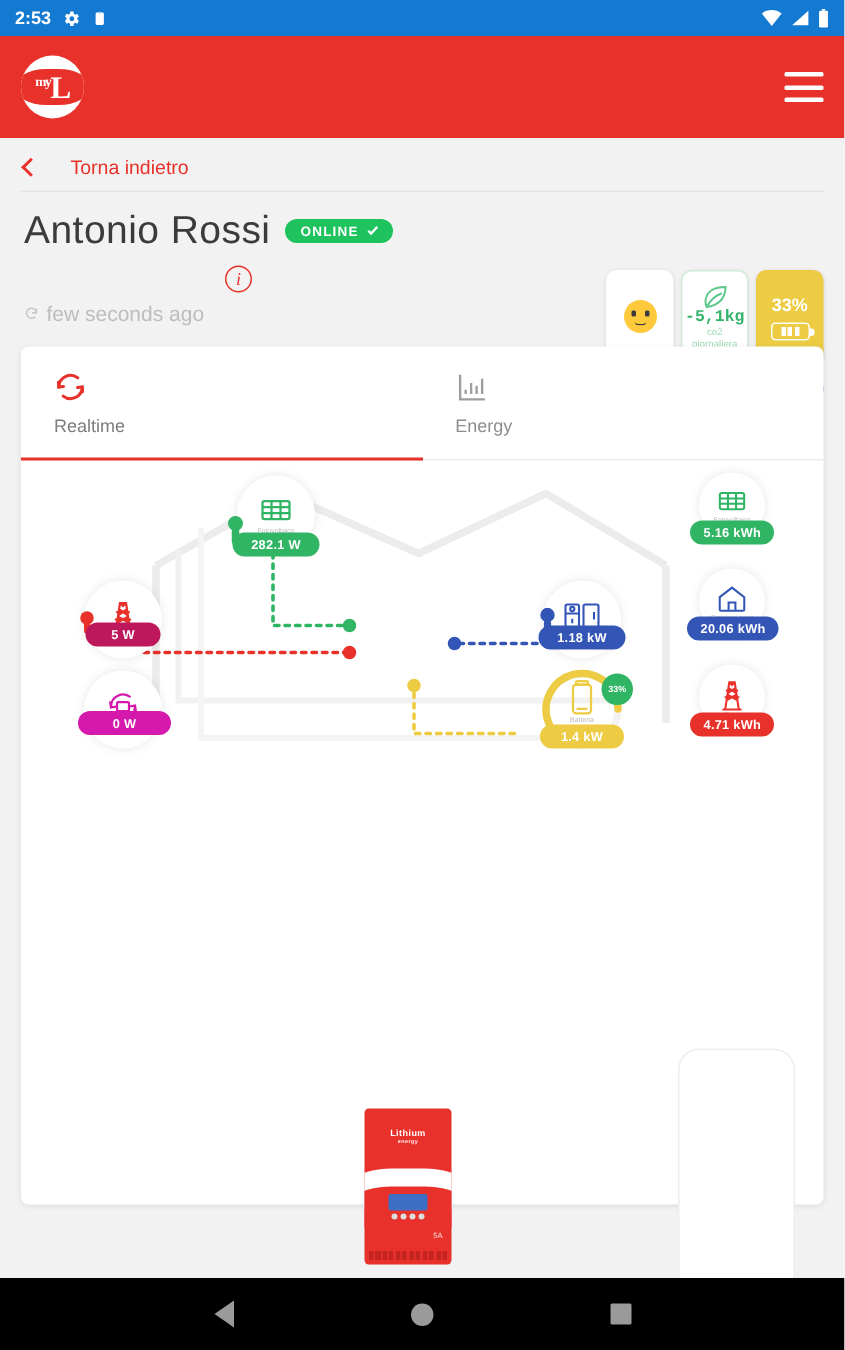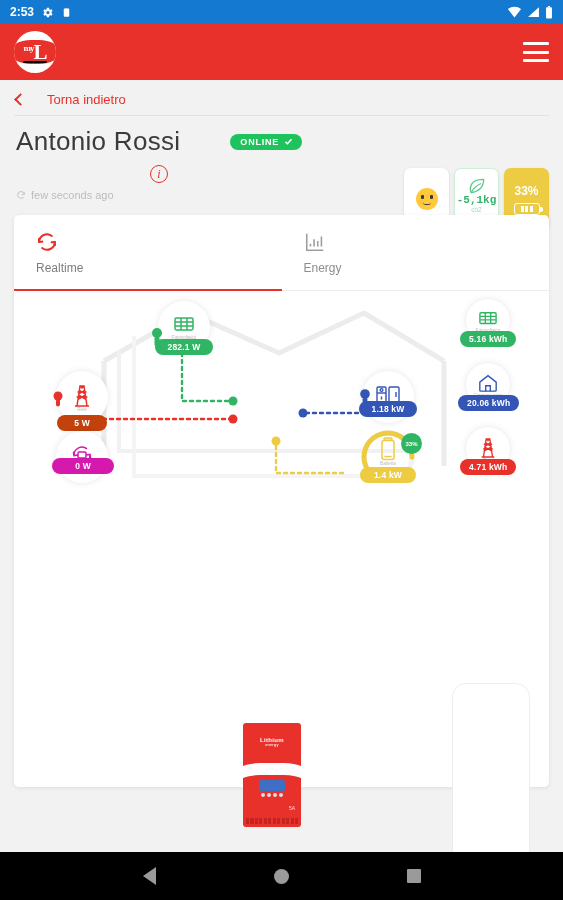--- a/index.html
+++ b/index.html
@@ -15,24 +15,23 @@
     height: 24px; background: #1479d0; color: #ffffff;
     display: flex; align-items: center; padding: 0 10px;
     font-size: 12px; font-weight: bold;
   }
   .sb-left { display: flex; align-items: flex-end; gap: 7px; }
   .sb-right { margin-left: auto; display: flex; align-items: center; gap: 5px; }
   .sb-ic { display: block; }
 
   
   .appbar {
-    height: 56px; background: #e8312a;
+    height: 68px; background: #e8312a;
     display: flex; align-items: center; padding: 0 14px;
     position: relative;
-    text-decoration: underline;
   }
   .logo {
     width: 42px; height: 42px; border-radius: 50%;
     background: #ffffff; position: relative; overflow: hidden;
     display: flex; align-items: center; justify-content: center;
   }
   .logo .band {
     position: absolute; left: -4px; right: -4px; top: 9px; height: 24px;
     background: #e8312a; border-radius: 50% / 60%;
   }
@@ -59,34 +58,34 @@
     width: 9px; height: 9px; border-left: 2px solid #e8312a;
     border-bottom: 2px solid #e8312a; transform: rotate(45deg); margin-right: 2px;
   }
   .divider { height: 1px; background: #e2e2e2; }
 
   .titlerow { display: flex; align-items: center; gap: 10px; padding: 10px 2px 0 2px; }
   .pagetitle { font-size: 26px; color: #3b3b3b; font-weight: 400; letter-spacing: .3px; }
   .pill-online {
     background: #1ec35d; color: #ffffff; border-radius: 11px;
     padding: 3px 9px 3px 10px; font-size: 9px; font-weight: bold;
-    letter-spacing: .8px; display: flex; align-items: center; gap: 5px; margin-left: 40px;
+    letter-spacing: .8px; display: flex; align-items: center; gap: 5px;
   }
   .tick { width: 9px; height: 9px; }
 
   .info-circle {
     width: 18px; height: 18px; border-radius: 50%;
     border: 1.5px solid #e8312a; color: #e8312a;
     display: flex; align-items: center; justify-content: center;
     font-family: "Liberation Serif", serif; font-size: 12px; font-style: italic;
     margin: 8px 0 0 136px;
   }
   .updated {
     display: flex; align-items: center; gap: 5px;
-    color: #bdbdbd; font-size: 11px; padding: 6px 0 0 2px;
+    color: #bdbdbd; font-size: 14px; padding: 6px 0 0 2px;
   }
   .refresh-ic { width: 10px; height: 10px; }
 
   
   .badgebox { position: absolute; right: 14px; top: 88px; width: 160px; }
   .badges { display: flex; gap: 5px; justify-content: flex-end; }
   .badge {
     width: 45px; height: 62px; border-radius: 7px;
     display: flex; flex-direction: column; align-items: center;
     justify-content: center; background: #ffffff;
@@ -386,21 +385,21 @@
             <svg width="22" height="24" viewBox="0 0 22 24" fill="none" stroke="#e8312a" stroke-width="1.5">
               <path d="M6 23L9 3h4l3 20M4 23h14M6.5 9h9M5.6 14h10.8M9 3l2 2 2-2M8 7l6 4M14 7l-6 4M7.5 12l7 4M14.5 12l-7 4"></path>
             </svg>
             <div class="caption">Rete</div>
           </div>
         </div>
         <svg style="position:absolute;left:37px;top:100px" width="14" height="16" viewBox="0 0 14 16" fill="#e8312a">
           <circle cx="7" cy="5" r="4.5"></circle>
             <rect x="5" y="7.5" width="4" height="8" rx="2"></rect>
         </svg>
-        <div class="node-label" style="left:43px;top:124px;background:#c2410c;min-width:50px">5 W</div>
+        <div class="node-label" style="left:43px;top:108px;background:#be185d;min-width:50px">5 W</div>
 
         <div class="halo" style="left:42px;top:140px;width:52px;height:52px">
           <div style="display:flex;flex-direction:column;align-items:center">
             <svg width="24" height="22" viewBox="0 0 24 22" fill="none" stroke="#d419ac" stroke-width="1.5">
               <path d="M20 11a8 8 0 01-13 6.2M4 11a8 8 0 0113-6.2"></path>
               <path d="M3.4 7.6L4 11.6l4-.6M20.6 14.4L20 10.4l-4 .6"></path>
               <rect x="8" y="8" width="8" height="6" rx="1"></rect>
               <path d="M5 18h14" stroke-width="2"></path>
             </svg>
             <div class="caption">Generatore</div>

